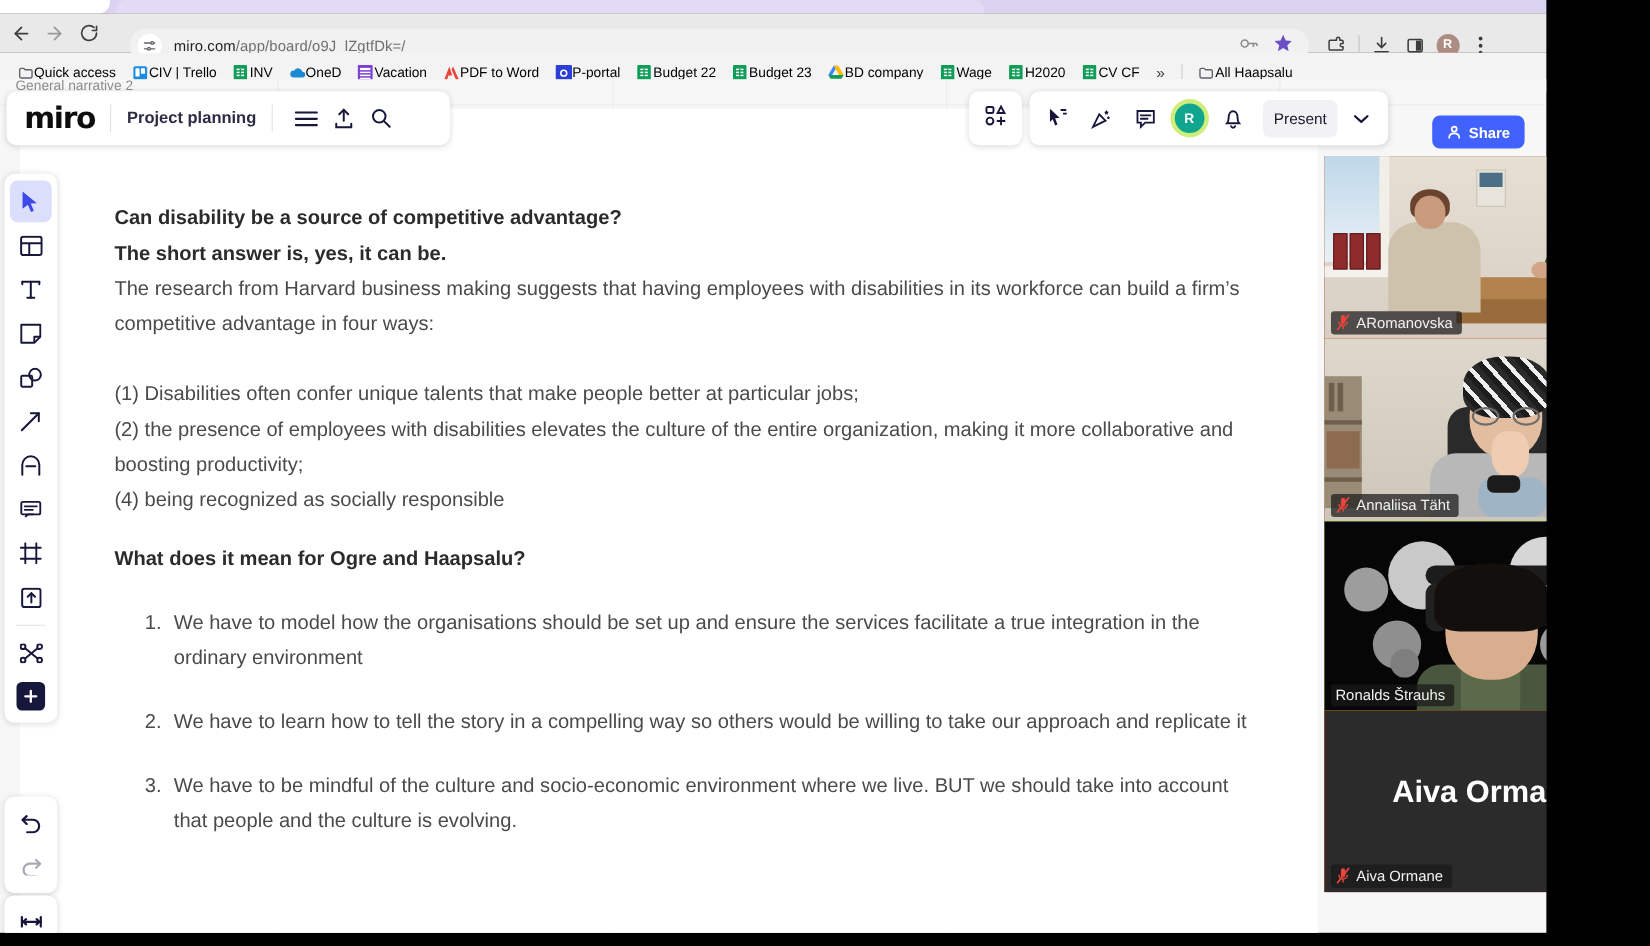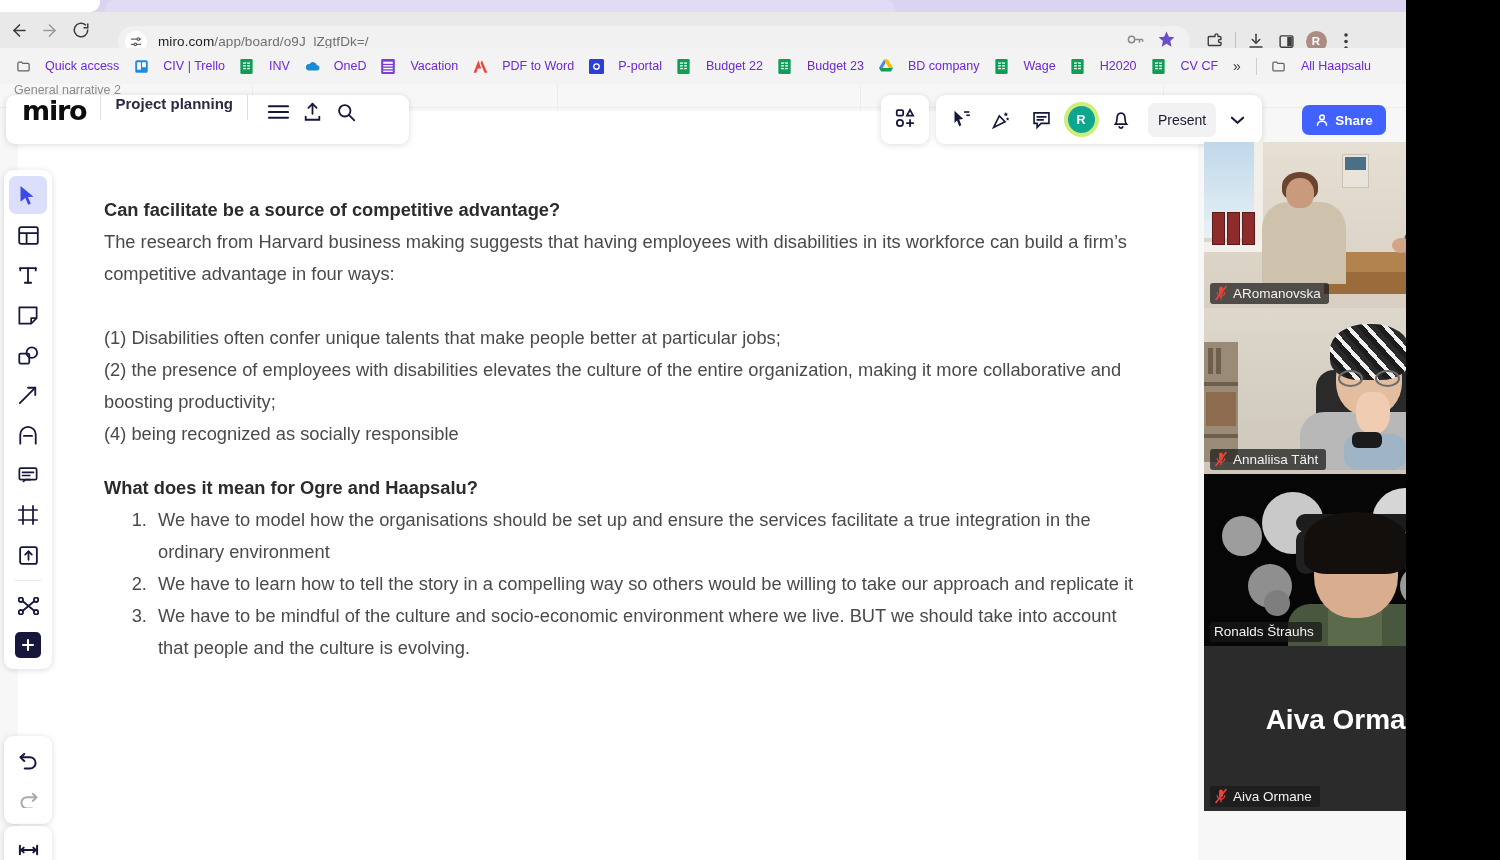--- a/index.html
+++ b/index.html
@@ -65,49 +65,49 @@
     color:#fff;font-size:11.5px;font-weight:700;
     display:flex;align-items:center;justify-content:center;
   }
 
   
   .bmbar{
     position:absolute; left:0; top:48px; width:1406px; height:36px;
     background:#f3f3f3; display:flex; align-items:center; padding-left:8px;
   }
   .bm{
-    display:flex;align-items:center;gap:14px;
+    display:flex;align-items:center;gap:0;
     padding:3px 7px;border-radius:5px;
-    font-size:12.5px;color:#6d28d9;white-space:nowrap;
+    font-size:12.5px;color:#000000;white-space:nowrap;
   }
   .bm .fi{ width:16px;height:16px;display:flex;align-items:center;justify-content:center;flex:0 0 16px; }
   .bm-sep{ width:1px;height:17px;background:#cfcfcf;margin:0 7px; }
   .bm-more{ font-size:14px;color:#3a3a3a;padding:2px 8px; }
 
   
   .board{
-    position:absolute; left:0; top:84px; width:1406px; height:776px;
+    position:absolute; left:0; top:72px; width:1406px; height:776px;
     background:#f7f7f7; overflow:hidden;
   }
   .grid-v{ position:absolute; top:0; bottom:0; width:1px; background:#ececec; }
   .grid-h{ position:absolute; left:0; right:0; height:1px; background:#ececec; }
   .frame-label{
     position:absolute; left:14px; top:-1px; font-size:12.5px; color:#8d8d8d;
     white-space:nowrap;
   }
   .frame-white{
     position:absolute; left:18px; top:27px; width:1180px; height:760px;
     background:#ffffff;
   }
 
   
   .miro-bar{
     position:absolute; left:6px; top:11px; width:403px; height:49px;
     background:#fff; border-radius:9px; box-shadow:0 1px 6px rgba(0,0,0,.14);
-    display:flex; 
+    display:flex; align-items:center;
   }
   .miro-logo{
     font-size:27px; font-weight:700; color:#0d0d0d; letter-spacing:-1.2px;
     margin-left:16px; font-family:"DejaVu Sans", sans-serif;
   }
   .vbar{ width:1px;height:25px;background:#e1e1e1;margin:0 14px; }
   .board-name{ font-size:15px;color:#2b2b44;font-weight:700;white-space:nowrap; }
   .mb-ico{ width:34px;height:34px;display:flex;align-items:center;justify-content:center;color:#17173c; }
 
   
@@ -167,21 +167,21 @@
 
   
   .doc{
     position:absolute; left:104px; top:110px; width:1040px;
     color:#4a4a4a; font-size:18.3px; line-height:32px;
     font-family:"Liberation Sans", sans-serif;
   }
   .doc .h{ font-weight:700; color:#2b2b2b; }
   .doc .blank{ height:32px; }
   .doc ol{ margin:0 0 0 26px; padding-left:22px; }
-  .doc ol li{ padding-left:6px; }
+  .doc ol li{ padding-left:6px;margin-top:26px; }
 
   
   .vpanel{
     position:absolute; left:1204px; top:142px; width:296px; height:669px;
     background:#2b2b2b;
   }
   .vtile{ position:relative; width:296px; overflow:hidden; background:#c2410c; }
   .vtile .nametag{
     position:absolute; left:6px; bottom:4px;
     background:rgba(25,25,25,.72); color:#f2f2f2;
@@ -511,21 +511,22 @@
     <div class="grid-h" style="top:23px"></div>
     <div class="grid-v" style="left:252px"></div>
     <div class="grid-v" style="left:557px"></div>
     <div class="grid-v" style="left:860px"></div>
     <div class="grid-v" style="left:1163px"></div>
 
     <div class="frame-label">General narrative 2</div>
     <div class="frame-white"></div>
 
     <div class="doc">
-      <div class="h">Can facilitate be a source of competitive advantage?</div>
+      <div class="h">Can disability be a source of competitive advantage?</div>
+      <div class="h">The short answer is, yes, it can be.</div>
       <div>The research from Harvard business making suggests that having employees with disabilities in its workforce can build a firm’s competitive advantage in four ways:</div>
       <div class="blank"></div>
       <div>(1) Disabilities often confer unique talents that make people better at particular jobs;</div>
       <div>(2) the presence of employees with disabilities elevates the culture of the entire organization, making it more collaborative and boosting productivity;</div>
       <div>(4) being recognized as socially responsible</div>
       <div class="blank" style="height:22px"></div>
       <div class="h">What does it mean for Ogre and Haapsalu?</div>
       <ol>
         <li>We have to model how the organisations should be set up and ensure the services facilitate a true integration in the ordinary environment</li>
         <li>We have to learn how to tell the story in a compelling way so others would be willing to take our approach and replicate it</li>

